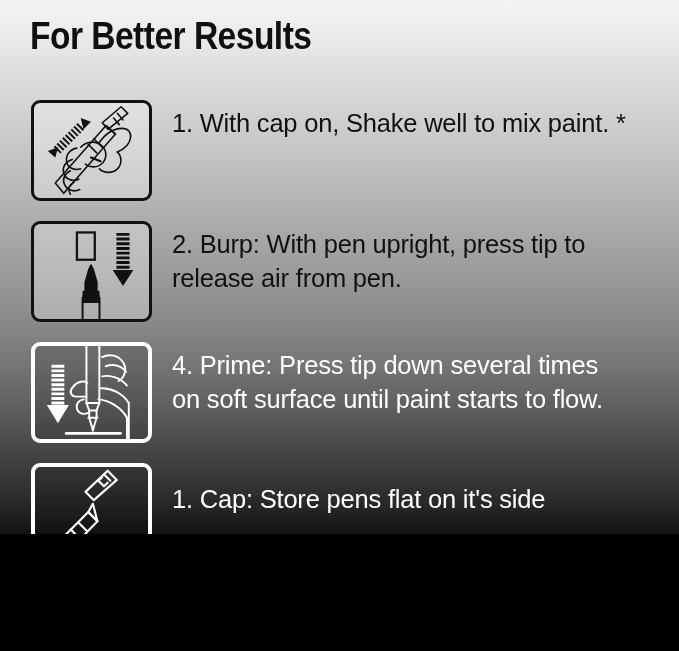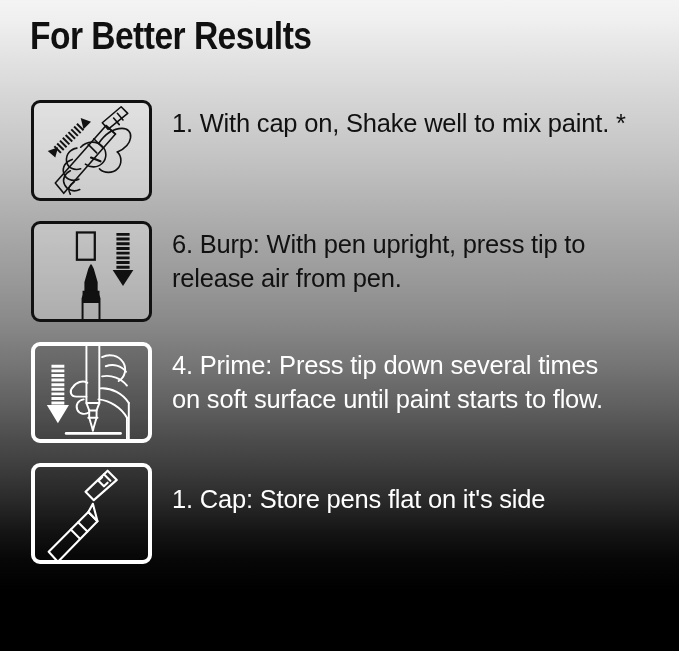--- a/index.html
+++ b/index.html
@@ -3,21 +3,21 @@
 <meta charset="utf-8">
 <style>
   html, body {
     margin: 0;
     padding: 0;
     background: #000;
   }
   #page {
     position: relative;
     width: 679px;
-    height: 651px;
+    height: 534px;
     overflow: hidden;
     font-family: "Liberation Sans", sans-serif;
     background: linear-gradient(to bottom,
         #f4f4f4 0px,
         #efefef 22px,
         #e2e2e2 60px,
         #d5d5d5 100px,
         #c6c6c6 150px,
         #b4b4b4 200px,
         #a6a6a6 240px,
@@ -187,21 +187,21 @@
           <path d="M87 16 L101 16"></path>
           <path d="M87 21 L101 21"></path>
           <path d="M87 26 L101 26"></path>
           <path d="M87 31 L101 31"></path>
           <path d="M87 36 L101 36"></path>
           <path d="M87 41 L101 41"></path>
           <path d="M87 46 L101 46"></path>
         </g>
       </svg>
     </div>
-    <div class="step-text on-light2">6. Burp: With pen upright, press tip to
+    <div class="step-text on-light2">2. Burp: With pen upright, press tip to
 release air from pen.</div>
   </div>
 
   <div class="step step3">
     <div class="icon-box dark">
       <svg viewBox="0 0 121 101" xmlns="http://www.w3.org/2000/svg">
 
         <g fill="none" stroke="#ffffff" stroke-width="2.1" stroke-linejoin="round" stroke-linecap="round">
           <path d="M55 -2 L55 62 L58 70 L58 78 L61 88 L62 92 L63 88 L66 78 L66 70 L69 62 L69 -2"></path>
           <path d="M58 70 L66 70"></path>

